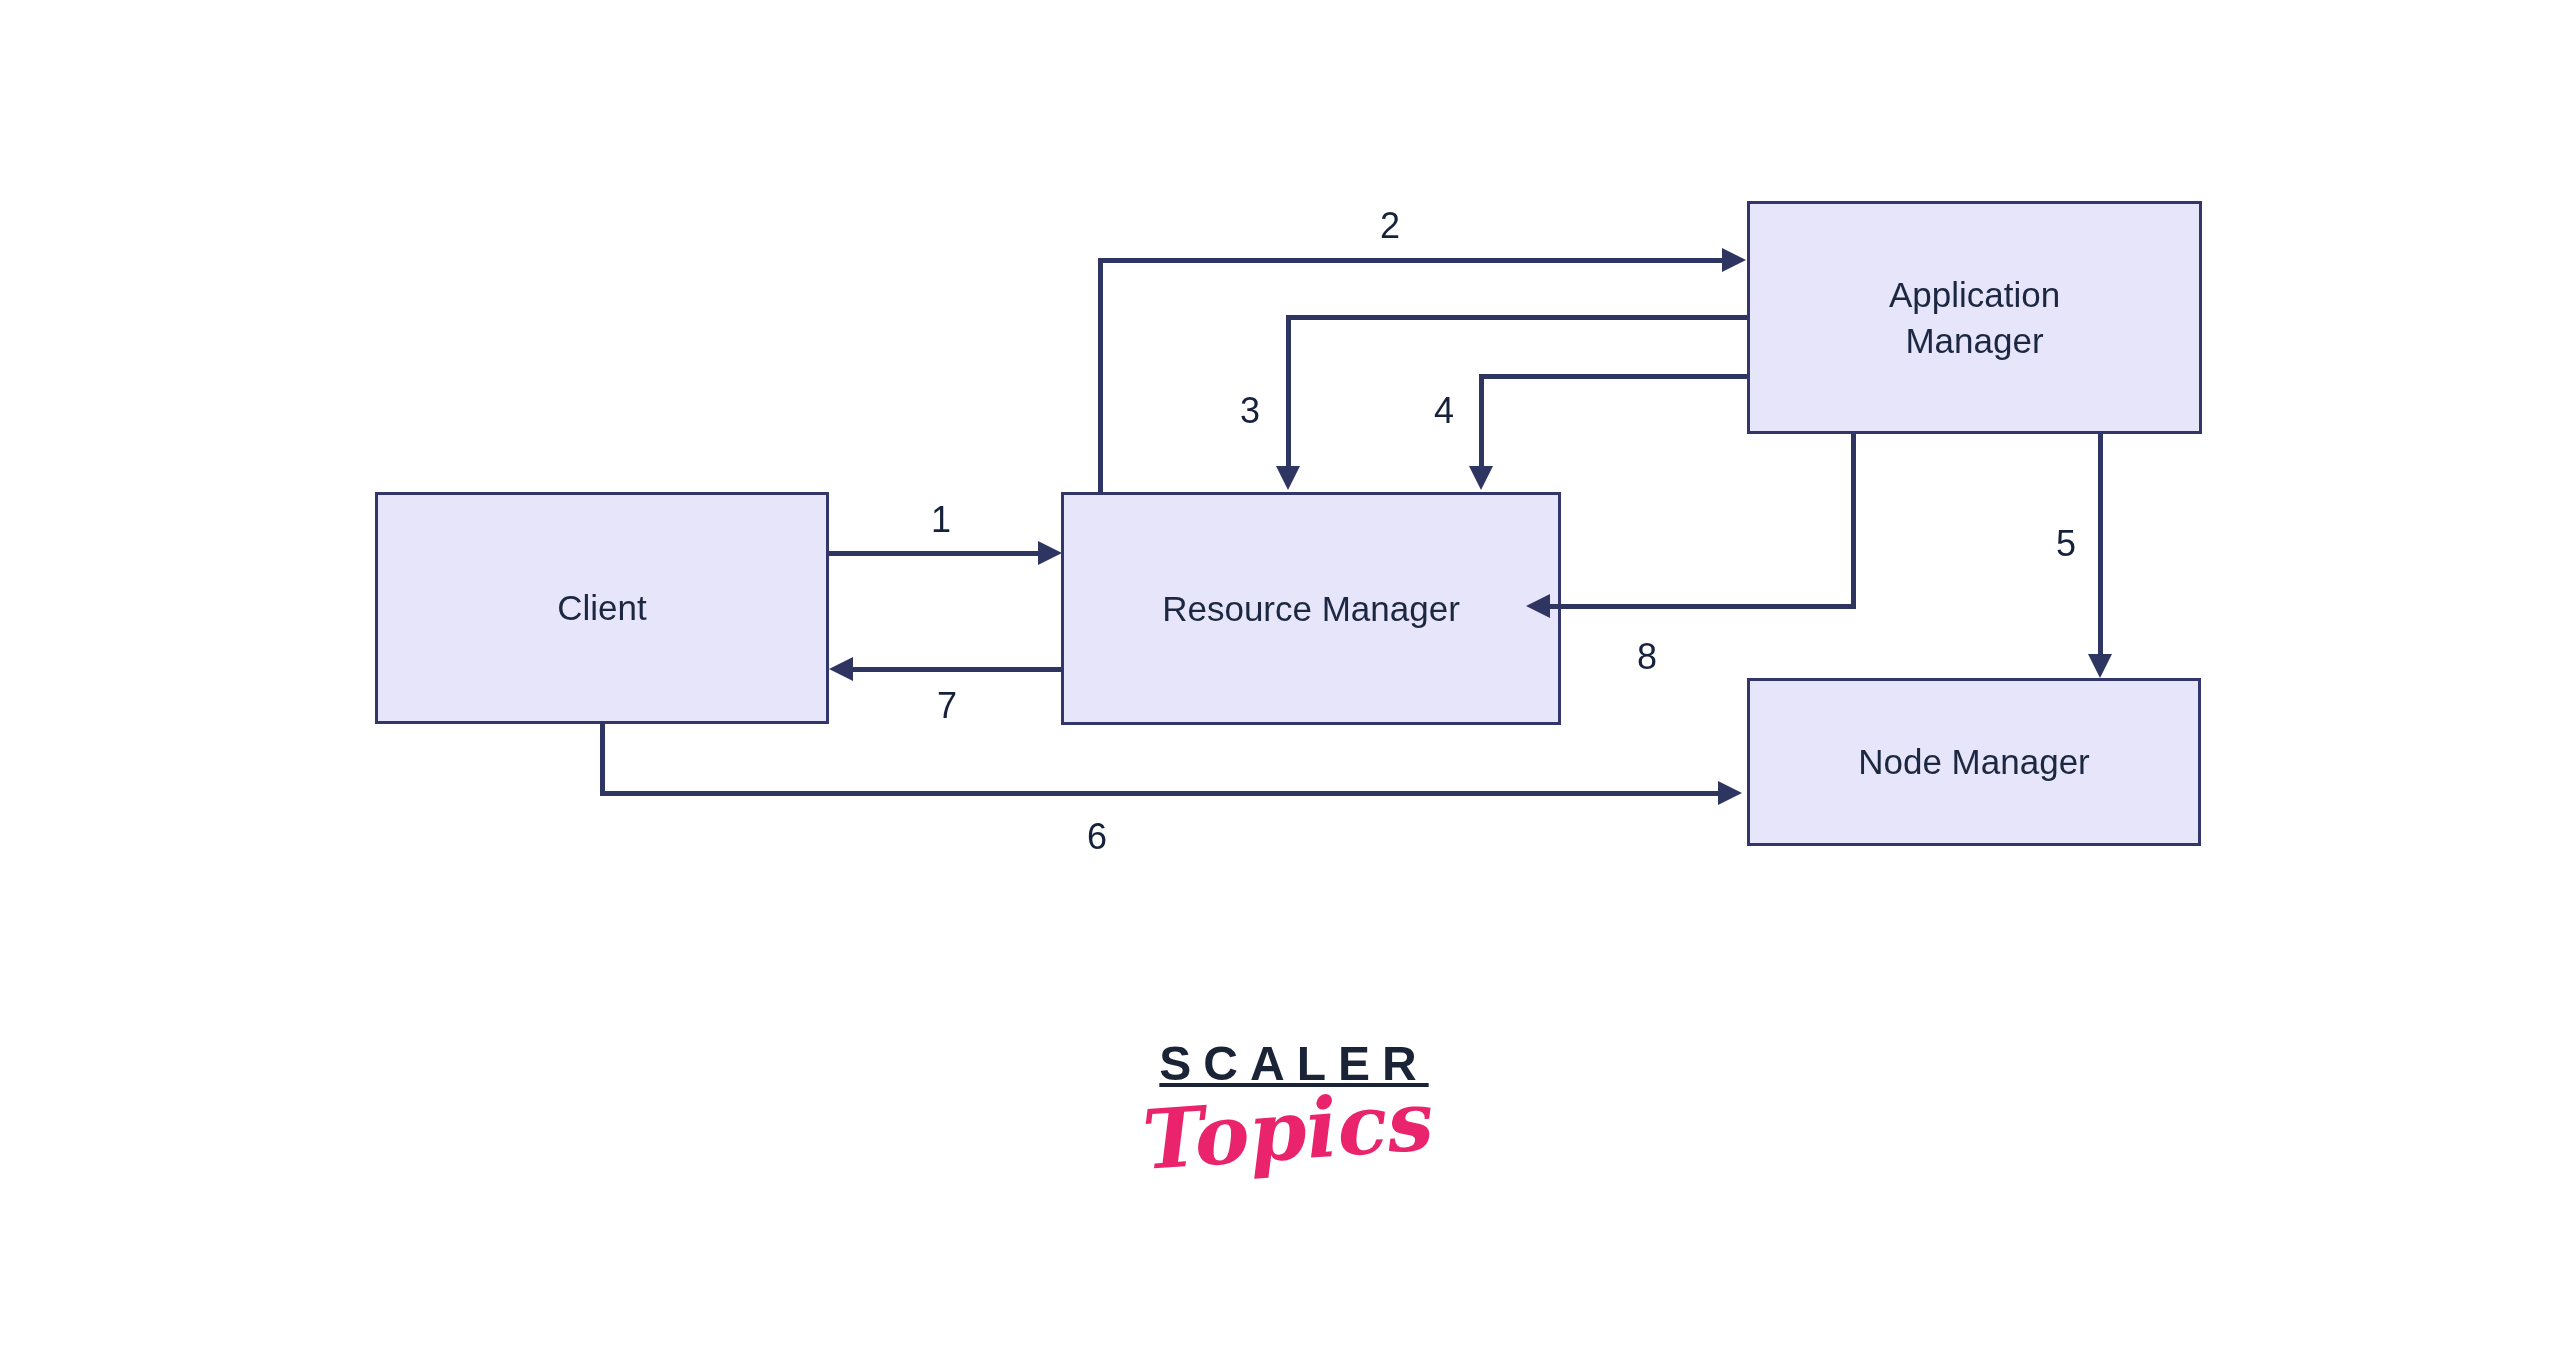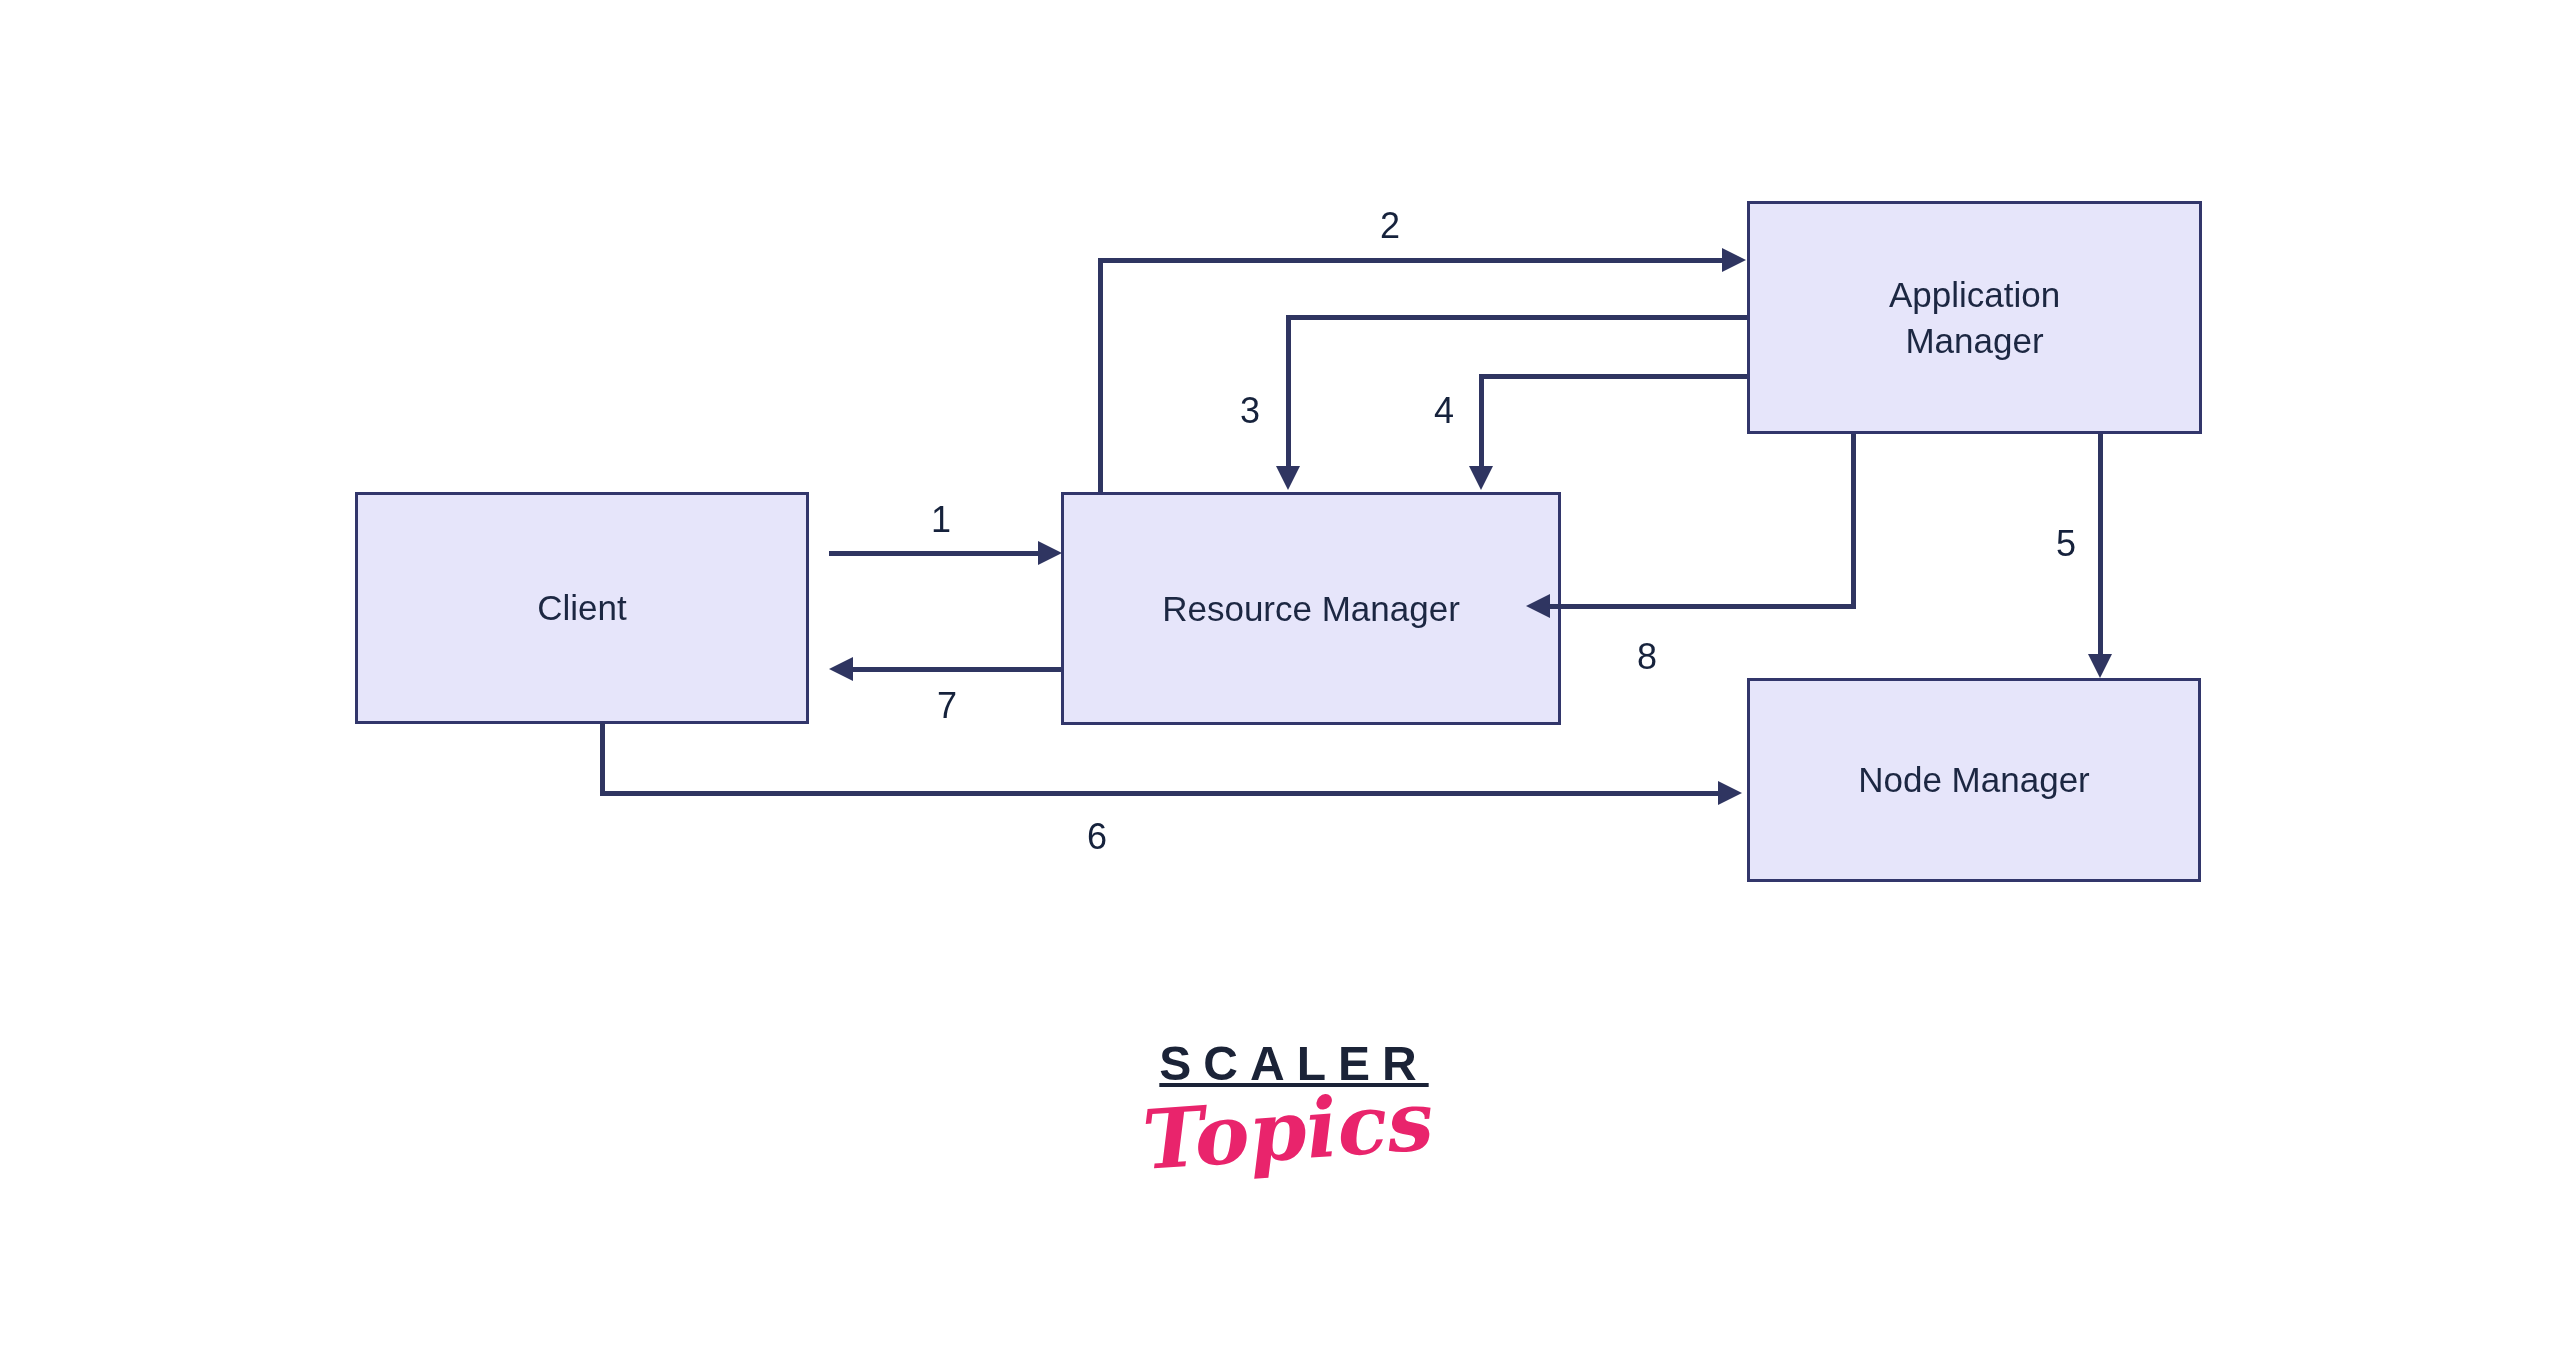--- a/index.html
+++ b/index.html
@@ -55,33 +55,33 @@
     font-size:82px;line-height:1.05;
     transform:rotate(-4deg);
     margin-top:-4.5px;
   }
 </style>
 </head>
 <body>
 
 <div id="canvas">
 
-  <div class="node" style="left:355px;top:492px;width:454px;height:232px;">
+  <div class="node" style="left:375px;top:492px;width:454px;height:232px;">
     <span class="label">Client</span>
   </div>
 
   <div class="node" style="left:1061px;top:492px;width:500px;height:233px;">
     <span class="label">Resource Manager</span>
   </div>
 
   <div class="node node--am" style="left:1747px;top:201px;width:455px;height:233px;">
     <span class="label">Application Manager</span>
   </div>
 
-  <div class="node" style="left:1747px;top:678px;width:454px;height:204px;">
+  <div class="node" style="left:1747px;top:678px;width:454px;height:168px;">
     <span class="label">Node Manager</span>
   </div>
 
   <div class="seg" style="left:829px;top:551px;width:211px;height:4.5px;"></div>
   <div class="head head--right" style="left:1038px;top:541px;"></div>
   <div class="num" style="left:941px;top:520px;">1</div>
 
   <div class="seg" style="left:1098px;top:261px;width:4.5px;height:231px;"></div>
   <div class="seg" style="left:1098px;top:258px;width:626px;height:4.5px;"></div>
   <div class="head head--right" style="left:1722px;top:248px;"></div>

